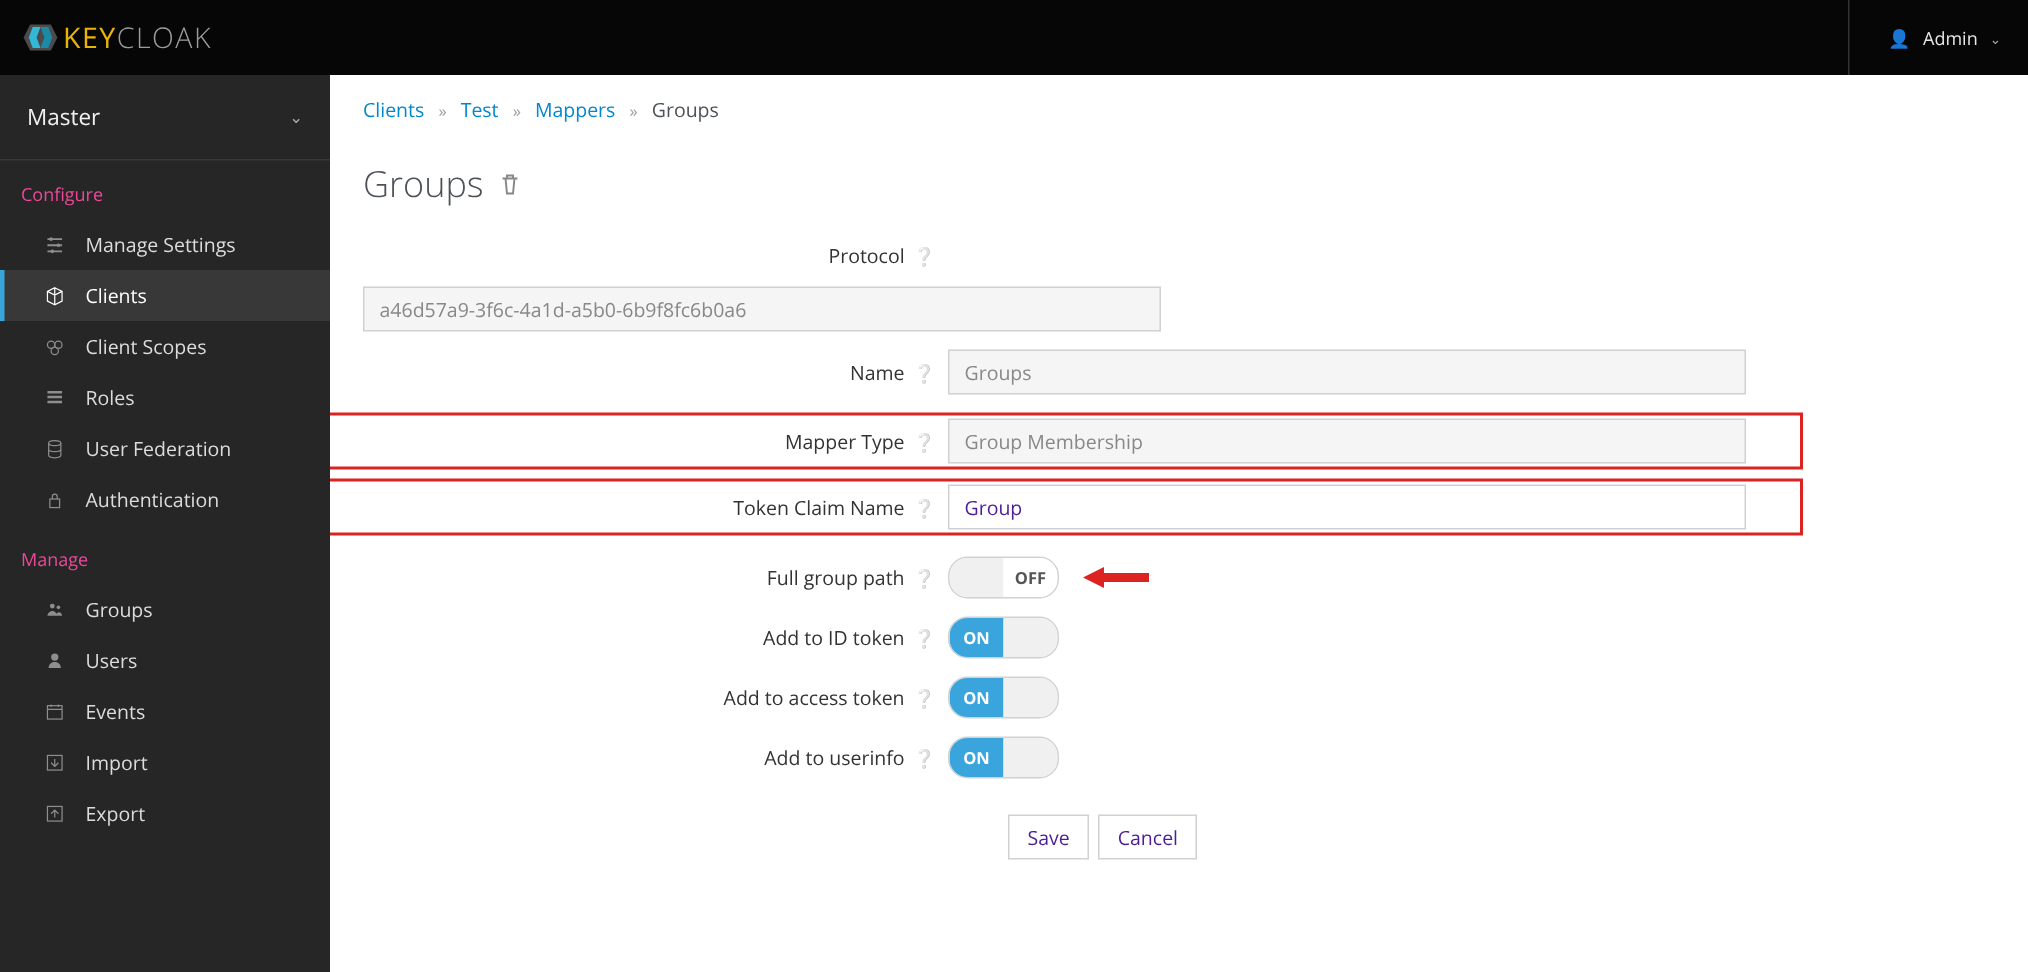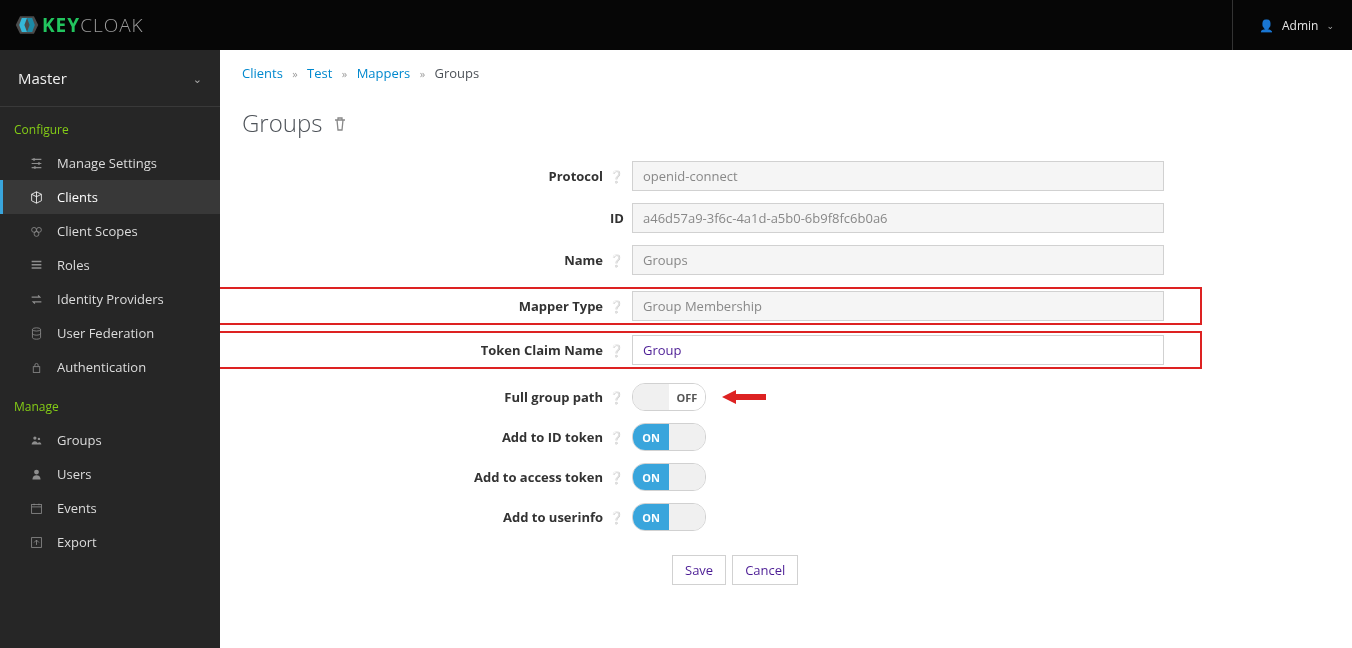--- a/index.html
+++ b/index.html
@@ -1,44 +1,44 @@
 <!DOCTYPE html>
 <html><head>
 <meta charset="utf-8">
 <style>
 * { margin: 0; padding: 0; box-sizing: border-box; font-family: "Open Sans", Helvetica, Arial, sans-serif; }
 body { width: 1352px; height: 648px; background: #fff; overflow: hidden; }
 .topbar { height: 50px; background: #060606; display: flex; align-items: center; justify-content: space-between; padding: 0 18px 0 14px; }
 .logo { display: flex; align-items: center; gap: 2px; }
 .logo-mark { width: 26px; height: 26px; }
 .logo-text { font-size: 19px; letter-spacing: 1px; color: #9c9c9c; font-weight: 300; }
-.logo-text b { color: #22c55e; font-weight: 700; }
+.logo-text b { color: #eab308; font-weight: 400; }
 .user-menu { display: flex; align-items: center; gap: 8px; color: #e6e6e6; font-size: 12px; cursor: pointer; border-left: 1px solid #333; padding-left: 26px; height: 50px; }
 .user-menu .caret { font-size: 9px; color: #aaa; }
 .shell { display: flex; height: calc(100% - 50px); }
 .sidebar { width: 220px; background: #262626; color: #dcdcdc; display: flex; flex-direction: column; font-size: 13px; }
 .realm-select { padding: 18px 18px; border-bottom: 1px solid #393939; display: flex; align-items: center; justify-content: space-between; cursor: pointer; }
 .realm-select span { font-size: 15px; color: #f0f0f0; }
-.section-label { padding: 14px 14px 8px; color: #84cc16; font-size: 12px; }
+.section-label { padding: 14px 14px 8px; color: #ec4899; font-size: 12px; }
 .nav { list-style: none; }
 .nav li { display: flex; align-items: center; gap: 14px; padding: 8px 14px 8px 26px; cursor: pointer; color: #dcdcdc; border-left: 3px solid transparent; }
 .nav li.active { background: #383838; border-left-color: #39a5dc; color: #fff; }
 .nav .ico { width: 14px; display: inline-flex; justify-content: center; color: #8e8e8e; font-size: 13px; }
 .nav li.active .ico { color: #fff; }
 .content { flex: 1; padding: 14px 22px; overflow: auto; }
 .crumbs { font-size: 13px; color: #4d5258; margin-bottom: 24px; }
 .crumbs a { color: #0088ce; text-decoration: none; }
 .crumbs .sep { color: #9c9c9c; margin: 0 6px; font-size: 11px; }
 .crumbs .cur { color: #4d5258; }
 h1.page-title { font-size: 24px; font-weight: 300; color: #4d5258; display: flex; align-items: center; gap: 10px; margin-bottom: 22px; }
 .trash { color: #9c9c9c; cursor: pointer; }
 .form-area { max-width: 960px; }
 .row { display: flex; align-items: center; margin-bottom: 12px; }
 .row .label { width: 390px; text-align: right; padding-right: 8px; font-size: 13px; color: #333; display: flex; justify-content: flex-end; align-items: center; gap: 6px; }
-.row .label b { font-weight: 700; }
+.row .label b { font-weight: 400; }
 .help { color: #9c9c9c; cursor: help; font-size: 12px; }
 .row .field { flex: 1; max-width: 532px; }
 .field input[type=text] { width: 100%; height: 30px; padding: 0 10px; border: 1px solid #d1d1d1; background: #fff; font-size: 13px; color: #4c1d95; }
 .field input[disabled] { background: #f5f5f5; color: #888; }
 .toggle { display: inline-flex; border: 1px solid #d1d1d1; height: 28px; border-radius: 13px; overflow: hidden; cursor: pointer; font-size: 11px; }
 .toggle .seg { width: 36px; display: flex; align-items: center; justify-content: center; }
 .toggle.on .seg:first-child { background: #39a5dc; color: #fff; font-weight: 700; }
 .toggle.on .seg:last-child { background: #f0f0f0; }
 .toggle.off .seg:first-child { background: #f0f0f0; }
 .toggle.off .seg:last-child { background: #fff; color: #555; font-weight: 700; }
@@ -106,28 +106,20 @@
           <span class="ico">
         <svg width="13" height="13" viewBox="0 0 16 16">
               <path d="M2 3h12M2 7h12M2 11h12" stroke="#8e8e8e" stroke-width="2"></path>
             </svg>
       </span>
           <span>Roles</span>
         </li>
       <li>
           <span class="ico">
         <svg width="13" height="13" viewBox="0 0 16 16">
-              <path d="M2 5h10l-2-2M14 11H4l2 2" stroke="#8e8e8e" stroke-width="1.5" fill="none"></path>
-            </svg>
-      </span>
-          <span>Identity Providers</span>
-        </li>
-      <li>
-          <span class="ico">
-        <svg width="13" height="13" viewBox="0 0 16 16">
               <ellipse cx="8" cy="3" rx="5" ry="2" stroke="#8e8e8e" fill="none"></ellipse>
               <path d="M3 3v10c0 1 2 2 5 2s5-1 5-2V3M3 8c0 1 2 2 5 2s5-1 5-2" stroke="#8e8e8e" fill="none"></path>
             </svg>
       </span>
           <span>User Federation</span>
         </li>
       <li>
           <span class="ico">
         <svg width="13" height="13" viewBox="0 0 16 16">
               <rect x="4" y="7" width="8" height="7" stroke="#8e8e8e" fill="none"></rect>
@@ -159,20 +151,29 @@
           <span>Users</span>
         </li>
       <li>
           <span class="ico">
         <svg width="13" height="13" viewBox="0 0 16 16">
               <rect x="2" y="3" width="12" height="11" stroke="#8e8e8e" fill="none"></rect>
               <path d="M2 6h12M5 2v2M11 2v2" stroke="#8e8e8e"></path>
             </svg>
       </span>
           <span>Events</span>
+        </li>
+      <li>
+          <span class="ico">
+        <svg width="13" height="13" viewBox="0 0 16 16">
+              <rect x="2" y="2" width="12" height="12" stroke="#8e8e8e" fill="none"></rect>
+              <path d="M8 5v6M5 8l3 3 3-3" stroke="#8e8e8e" fill="none"></path>
+            </svg>
+      </span>
+          <span>Import</span>
         </li>
       <li>
           <span class="ico">
         <svg width="13" height="13" viewBox="0 0 16 16">
               <rect x="2" y="2" width="12" height="12" stroke="#8e8e8e" fill="none"></rect>
               <path d="M8 11V5M5 8l3-3 3 3" stroke="#8e8e8e" fill="none"></path>
             </svg>
       </span>
           <span>Export</span>
         </li>
@@ -199,27 +200,23 @@
       </span>
     </h1>
 
     <div class="form-area">
 
       <div class="row">
         <div class="label">
             <b>Protocol</b>
             <span class="help">❔</span>
           </div>
-        <div class="field"><input type="text" disabled="" value="openid-connect" style=""></div>
-      </div>
-
-      <div class="row">
-        <div class="label">
-            <b>ID</b>
-          </div>
+      </div>
+
+      <div class="row">
         <div class="field"><input type="text" disabled="" value="a46d57a9-3f6c-4a1d-a5b0-6b9f8fc6b0a6" style=""></div>
       </div>
 
       <div class="row">
         <div class="label">
             <b>Name</b>
             <span class="help">❔</span>
           </div>
         <div class="field"><input type="text" disabled="" value="Groups" style=""></div>
       </div>

